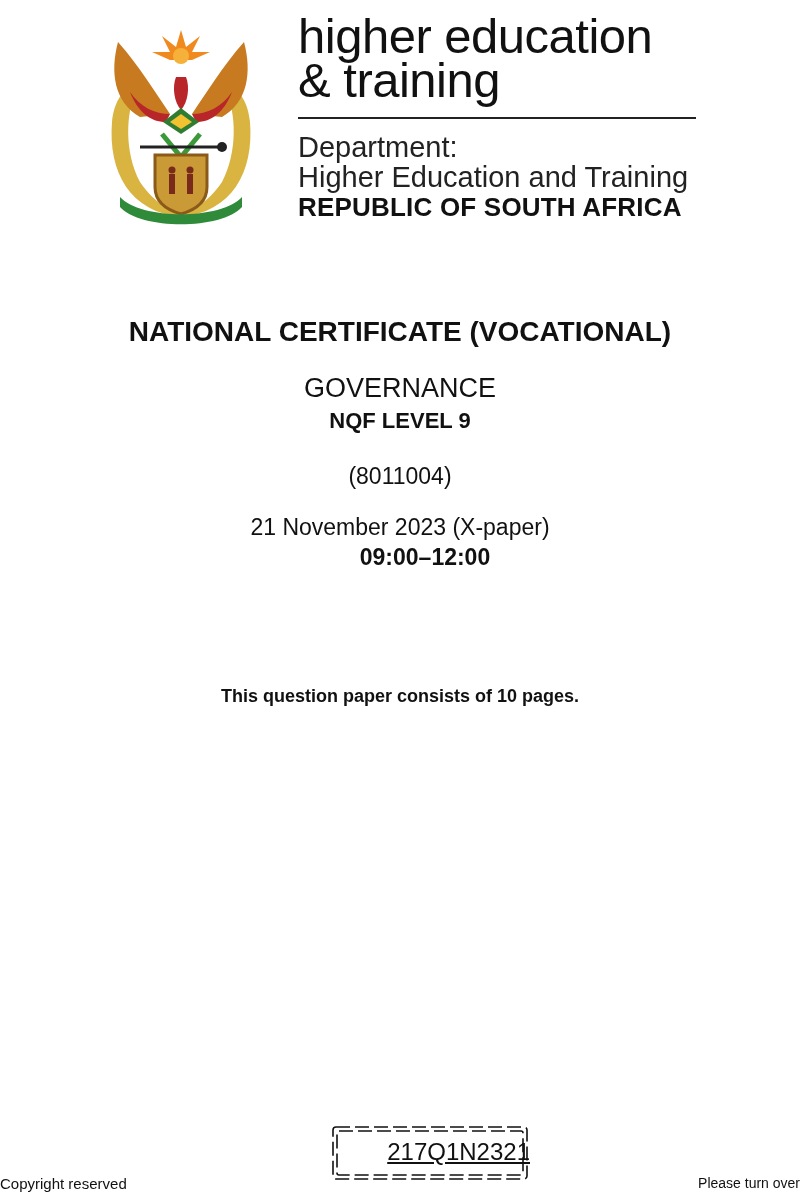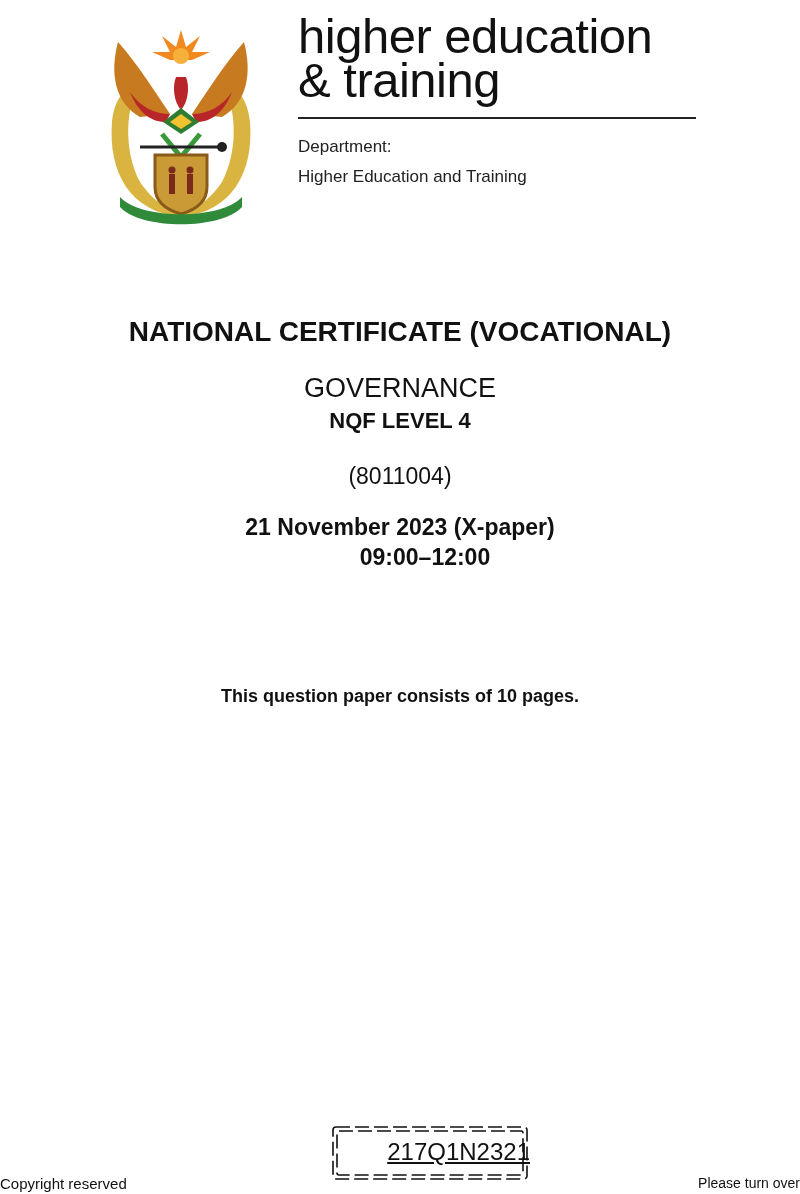--- a/index.html
+++ b/index.html
@@ -1,28 +1,28 @@
 <!DOCTYPE html>
 <html><head>
 <meta charset="utf-8">
 <style>
   html, body { margin:0; padding:0; background:#fff; }
   body { width:800px; height:1194px; position:relative; overflow:hidden; font-family:"Liberation Sans", sans-serif; color:#111; }
   .crest { position:absolute; left:100px; top:22px; width:162px; height:206px; }
   .brand { position:absolute; left:298px; top:14px; width:400px; }
   .brand .big { font-family:Liberation Sans, sans-serif; font-size:49px; line-height:44px; color:#111; letter-spacing:-0.5px; }
   .brand .rule { position:absolute; left:0; top:103px; width:398px; height:2px; background:#222; }
-  .brand .dept { position:absolute; left:0; top:118px; font-size:17px; line-height:30px; color:#222; }
+  .brand .dept { position:absolute; left:0; top:118px; font-size:29px; line-height:30px; color:#222; }
   .brand .rsa { position:absolute; left:0; top:178px; font-size:26px; font-weight:bold; color:#111; letter-spacing:0.2px; white-space:nowrap; }
   .center { position:absolute; left:0; width:800px; text-align:center; }
   .h1 { top:316px; font-size:28px; font-weight:bold; }
   .h2 { top:373px; font-size:27px; font-weight:normal; }
   .h3 { top:408px; font-size:22px; font-weight:bold; }
   .code { top:463px; font-size:23px; }
-  .date { top:514px; font-size:23px; font-weight:bold; }
+  .date { top:514px; font-size:23px; font-weight:normal; }
   .time { top:544px; font-size:23px; font-weight:bold;margin-left:25px; }
   .pages { top:686px; font-size:18px; font-weight:bold; }
   .footer-left { position:absolute; left:0; top:1175px; font-size:15px; }
   .footer-right { position:absolute; right:0; top:1175px; font-size:14px;text-align:center; }
   .paper-code { position:absolute; left:330px; top:1124px; width:200px; height:60px; }
   .paper-code .txt { position:absolute; left:0; top:14px; width:200px; text-align:right; font-size:24px;text-decoration:underline; }
 </style>
 </head>
 <body>
 
@@ -51,25 +51,26 @@
 </div>
 
 <div class="brand">
   <div class="big">higher education</div>
   <div class="big">&amp; training</div>
   <div class="rule"></div>
   <div class="dept">
     <div>Department:</div>
     <div>Higher Education and Training</div>
   </div>
+  <div class="rsa">REPUBLIC OF SOUTH AFRICA</div>
 </div>
 
 <div class="center h1">NATIONAL CERTIFICATE (VOCATIONAL)</div>
 <div class="center h2">GOVERNANCE</div>
-<div class="center h3">NQF LEVEL 4</div>
+<div class="center h3">NQF LEVEL 9</div>
 <div class="center code">(8011004)</div>
 <div class="center date">21 November 2023 (X-paper)</div>
 <div class="center time">09:00–12:00</div>
 <div class="center pages">This question paper consists of 10 pages.</div>
 
 <div class="paper-code">
   <svg width="200" height="60" viewBox="0 0 200 60" style="position:absolute;left:0;top:0">
     <rect x="3" y="3" width="194" height="52" rx="3" fill="none" stroke="#111" stroke-width="1.6" stroke-dasharray="14 5"></rect>
     <rect x="7" y="7" width="186" height="44" rx="2" fill="none" stroke="#111" stroke-width="1.6" stroke-dasharray="14 5"></rect>
   </svg>

